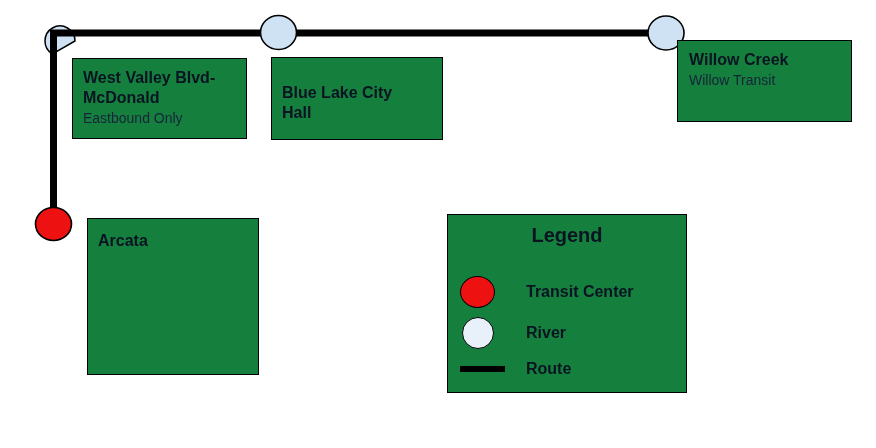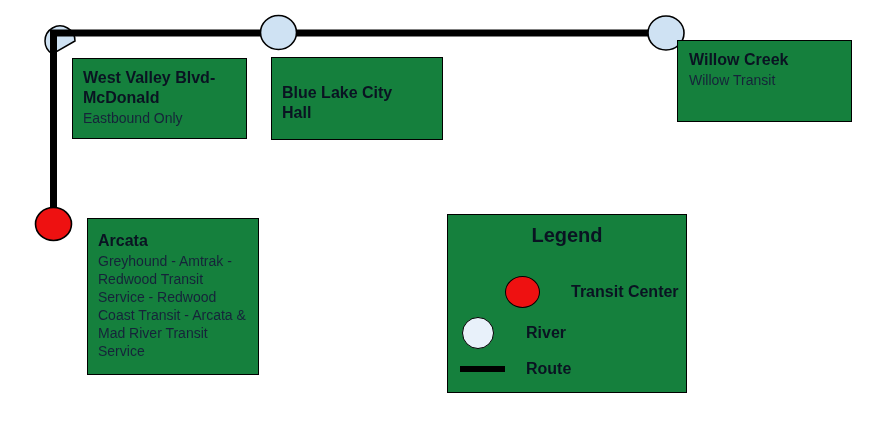--- a/index.html
+++ b/index.html
@@ -58,21 +58,21 @@
     font-size: 20px;
     text-align: center;
     margin-top: 9px;
     color: #0a1322;
   }
   .legend-row {
     display: flex;
     align-items: center;
     padding-left: 12px;
   }
-  .legend-row.r1 { margin-top: 29px; margin-left: 45px; }
+  .legend-row.r1 { margin-top: 29px; }
   .legend-row.r2 { margin-top: 9px; }
   .legend-row.r3 { margin-top: 10px; height: 20px; }
   .swatch-cell {
     width: 66px;
     display: flex;
     align-items: center;
     flex: 0 0 66px;
   }
   .legend-label {
     font-weight: bold;
@@ -115,21 +115,20 @@
     <div class="box-title">Blue Lake City Hall</div>
   </div>
 
   <div class="label-box" id="box-willow">
     <div class="box-title">Willow Creek</div>
     <div class="box-sub">Willow Transit</div>
   </div>
 
   <div class="label-box" id="box-arcata">
     <div class="box-title">Arcata</div>
-    <div class="box-sub">Greyhound - Amtrak - Redwood Transit Service - Redwood Coast Transit - Arcata &amp; Mad River Transit Service</div>
   </div>
 
   <div class="label-box" id="legend">
     <div class="legend-title">Legend</div>
 
     <div class="legend-row r1">
       <div class="swatch-cell">
         <div class="sw-circle" id="sw-transit"></div>
       </div>
       <div class="legend-label">Transit Center</div>

